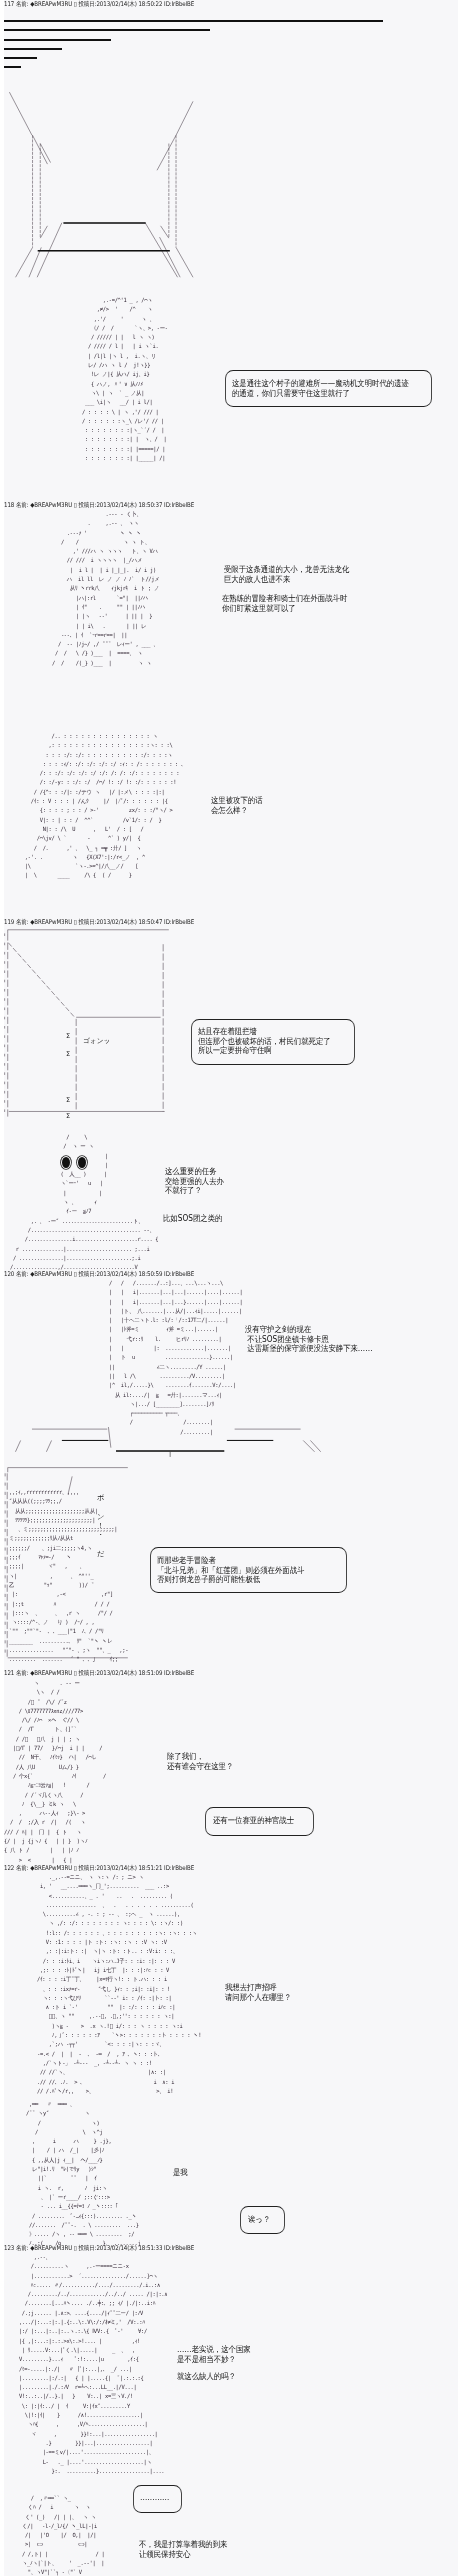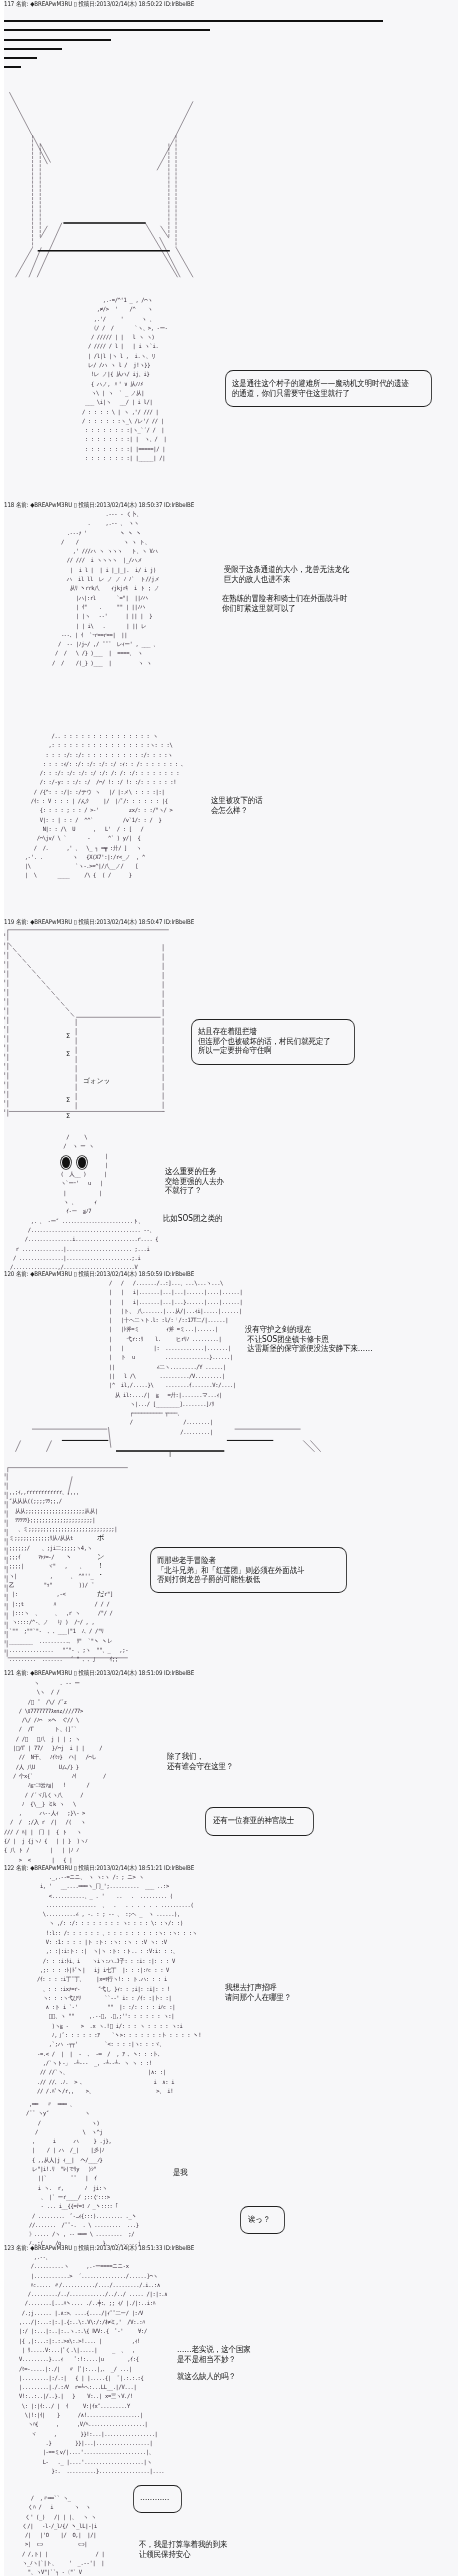--- a/index.html
+++ b/index.html
@@ -21,21 +21,21 @@
   }
   .bubble {
     position:absolute; border:0.8px solid #222; border-radius:8.2px;
     border-left:0.5px solid #444; border-right:0.5px solid #444;
   }
   .aa {
     position:absolute; margin:0; font-family:"DejaVu Sans Mono", "Liberation Mono", monospace;
     font-size:5.7px; line-height:9.3px; color:#2e2330; white-space:pre;
     transform:scaleX(0.95); transform-origin:left top; letter-spacing:-0.3px;
   }
-  .sfx { position:absolute; font-size:7.7px; color:#222;margin-top:40px; }
+  .sfx { position:absolute; font-size:7.7px; color:#222; }
   .eye { position:absolute; width:8.2px; height:11.3px; border-radius:50%; background:#111; border:1px solid #f7f7f9; box-shadow:0 0 0 0.8px #222; }
 </style>
 </head>
 <body>
 
 <div class="leftstrip"></div>
 
 <div class="hdr" style="top:0px;">
   <span>117</span>
   <span>名前:</span>

